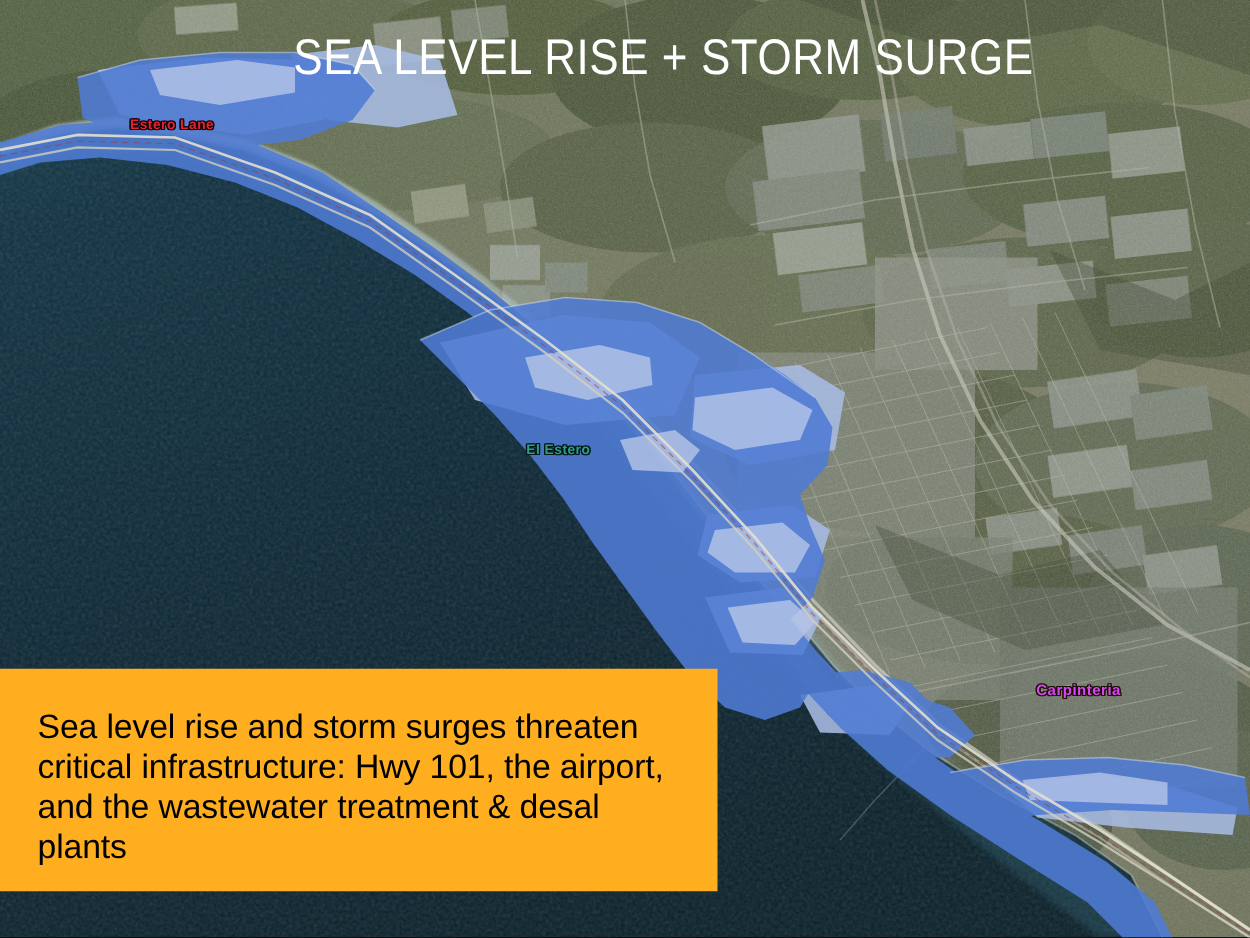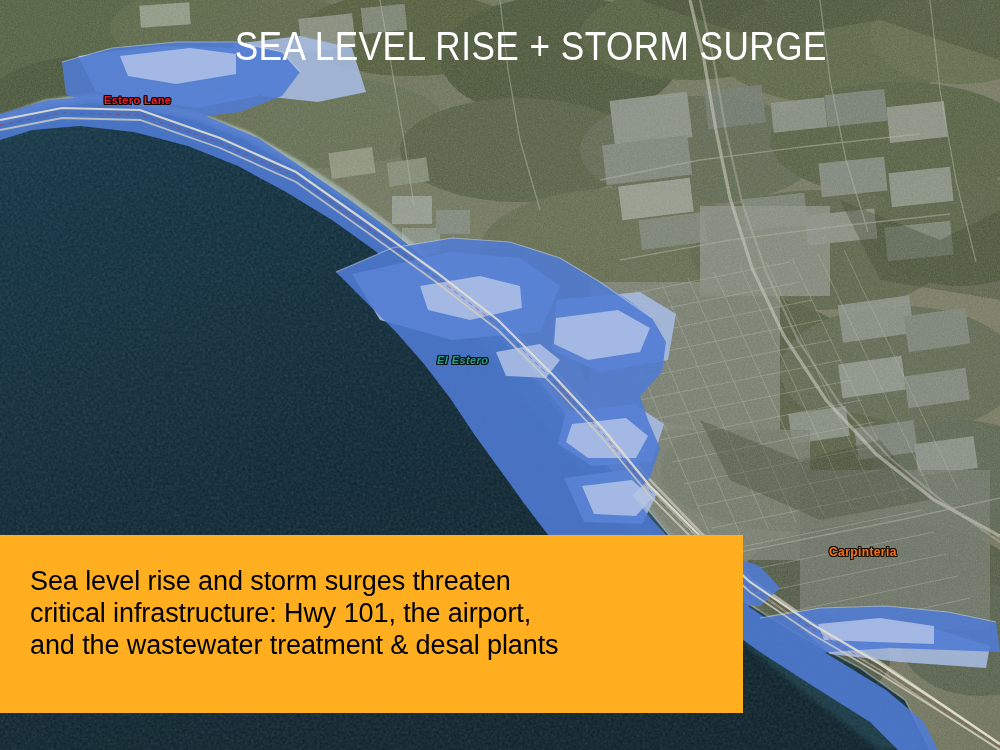--- a/index.html
+++ b/index.html
@@ -31,33 +31,32 @@
   .lbl-padaro{
     left:104px;top:94px;
     color:#e8212b;
     text-shadow:
       -1px -1px 0 #120406, 1px -1px 0 #120406,
       -1px  1px 0 #120406, 1px  1px 0 #120406,
        0   -1px 0 #120406, 0    1px 0 #120406,
       -1px  0   0 #120406, 1px  0   0 #120406;
   }
   .lbl-estero{
-    left:437px;top:354px;
+    left:421px;top:354px;
     color:#2f9e86;
     text-shadow:
       -1px -1px 0 #05161a, 1px -1px 0 #05161a,
       -1px  1px 0 #05161a, 1px  1px 0 #05161a,
        0   -1px 0 #05161a, 0    1px 0 #05161a,
       -1px  0   0 #05161a, 1px  0   0 #05161a;
-    font-style: italic;
   }
   .lbl-carpinteria{
     left:829px;top:545px;
     font-size:12px;
-    color:#f97316;
+    color:#d946ef;
     text-shadow:
       -1px -1px 0 #1a1208, 1px -1px 0 #1a1208,
       -1px  1px 0 #1a1208, 1px  1px 0 #1a1208,
        0   -1px 0 #1a1208, 0    1px 0 #1a1208,
       -1px  0   0 #1a1208, 1px  0   0 #1a1208;
   }
 
   
   #slide-title{
     position:absolute;
@@ -72,21 +71,21 @@
     line-height:44px;
     transform:scaleX(.88);
     transform-origin:center top;
     pointer-events:none;
   }
 
   
   #caption-box{
     position:absolute;
     left:0;top:535px;
-    width:743px;height:178px;
+    width:574px;height:178px;
     background:#ffae1f;
     box-sizing:border-box;
     padding:30px 18px 0 30px;
   }
   #caption-text{
     margin:0;
     color:#000000;
     font-family:"Liberation Sans","DejaVu Sans",sans-serif;
     font-size:27px;
     font-weight:400;

